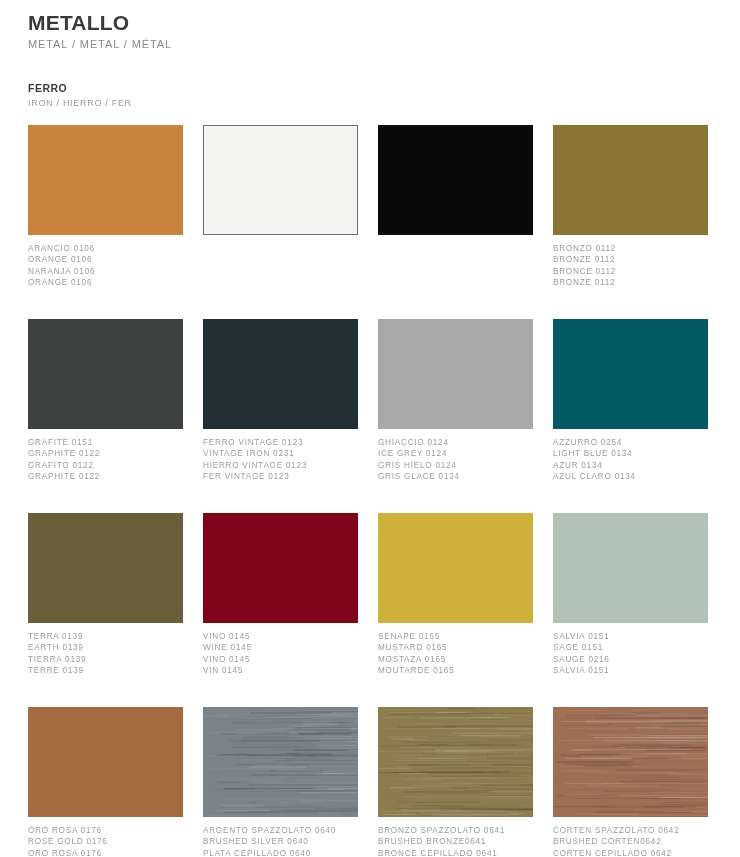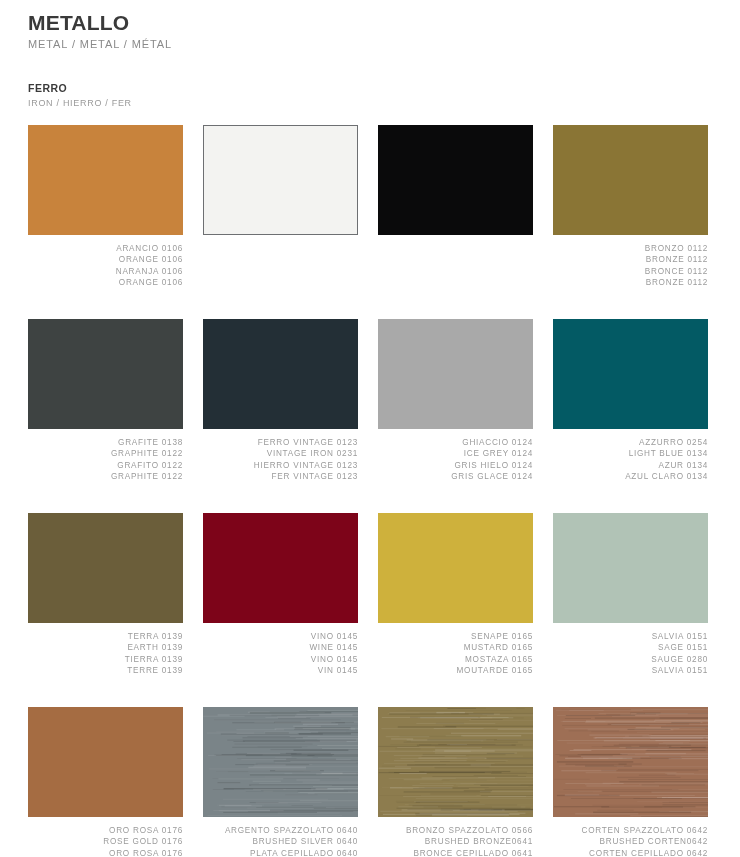--- a/index.html
+++ b/index.html
@@ -56,21 +56,21 @@
 
   
   .swatch-grid {
     margin-top: 17px;
     display: grid;
     grid-template-columns: repeat(4, 155px);
     column-gap: 20px;
     row-gap: 0px;
   }
 
-  .swatch-cell { width: 155px; text-align: right; }
+  .swatch-cell { width: 155px; }
 
   .swatch-chip {
     width: 155px;
     height: 110px;
     position: relative;
     overflow: hidden;
   }
 
   .swatch-chip.bordered { border: 1px solid #6d6f72; }
 
@@ -131,21 +131,21 @@
         <div class="swatch-labels">
           <div class="swatch-label">BRONZO 0112</div>
           <div class="swatch-label">BRONZE 0112</div>
           <div class="swatch-label">BRONCE 0112</div>
           <div class="swatch-label">BRONZE 0112</div>
         </div>
       </div>
       <div class="swatch-cell">
         <div class="swatch-chip" style="background: rgb(62, 67, 66);"></div>
         <div class="swatch-labels">
-          <div class="swatch-label">GRAFITE 0138</div>
+          <div class="swatch-label">GRAFITE 0151</div>
           <div class="swatch-label">GRAPHITE 0122</div>
           <div class="swatch-label">GRAFITO 0122</div>
           <div class="swatch-label">GRAPHITE 0122</div>
         </div>
       </div>
       <div class="swatch-cell">
         <div class="swatch-chip" style="background: rgb(35, 47, 54);"></div>
         <div class="swatch-labels">
           <div class="swatch-label">FERRO VINTAGE 0123</div>
           <div class="swatch-label">VINTAGE IRON 0231</div>
@@ -196,21 +196,21 @@
           <div class="swatch-label">MUSTARD 0165</div>
           <div class="swatch-label">MOSTAZA 0165</div>
           <div class="swatch-label">MOUTARDE 0165</div>
         </div>
       </div>
       <div class="swatch-cell">
         <div class="swatch-chip" style="background: rgb(177, 195, 182);"></div>
         <div class="swatch-labels">
           <div class="swatch-label">SALVIA 0151</div>
           <div class="swatch-label">SAGE 0151</div>
-          <div class="swatch-label">SAUGE 0280</div>
+          <div class="swatch-label">SAUGE 0216</div>
           <div class="swatch-label">SALVIA 0151</div>
         </div>
       </div>
       <div class="swatch-cell">
         <div class="swatch-chip" style="background: rgb(165, 108, 66);"></div>
         <div class="swatch-labels">
           <div class="swatch-label">ORO ROSA 0176</div>
           <div class="swatch-label">ROSE GOLD 0176</div>
           <div class="swatch-label">ORO ROSA 0176</div>
         </div>
@@ -525,21 +525,21 @@
             <rect x="46.5" y="80.1" width="64.3" height="0.50" fill="#000" opacity="0.077"></rect>
             <rect x="74.8" y="103.2" width="121.9" height="0.82" fill="#fff" opacity="0.104"></rect>
             <rect x="114.2" y="10.5" width="31.7" height="0.90" fill="#000" opacity="0.039"></rect>
             <rect x="100.1" y="70.1" width="85.9" height="0.59" fill="#fff" opacity="0.114"></rect>
             <rect x="67.6" y="28.0" width="75.8" height="1.34" fill="#fff" opacity="0.056"></rect>
             <rect x="91.2" y="48.6" width="53.8" height="1.07" fill="#fff" opacity="0.044"></rect>
             <rect x="7.7" y="29.2" width="43.6" height="1.00" fill="#fff" opacity="0.089"></rect>
           </svg>
         </div>
         <div class="swatch-labels">
-          <div class="swatch-label">BRONZO SPAZZOLATO 0566</div>
+          <div class="swatch-label">BRONZO SPAZZOLATO 0641</div>
           <div class="swatch-label">BRUSHED BRONZE0641</div>
           <div class="swatch-label">BRONCE CEPILLADO 0641</div>
         </div>
       </div>
       <div class="swatch-cell">
         <div class="swatch-chip" style="background: rgb(158, 111, 85);">
           <svg class="grain" viewBox="0 0 155 110" preserveAspectRatio="none">
             <rect x="45.6" y="6.0" width="45.3" height="0.56" fill="#fff" opacity="0.114"></rect>
             <rect x="94.1" y="42.8" width="72.8" height="0.49" fill="#000" opacity="0.134"></rect>
             <rect x="9.1" y="17.9" width="87.2" height="0.83" fill="#000" opacity="0.070"></rect>

